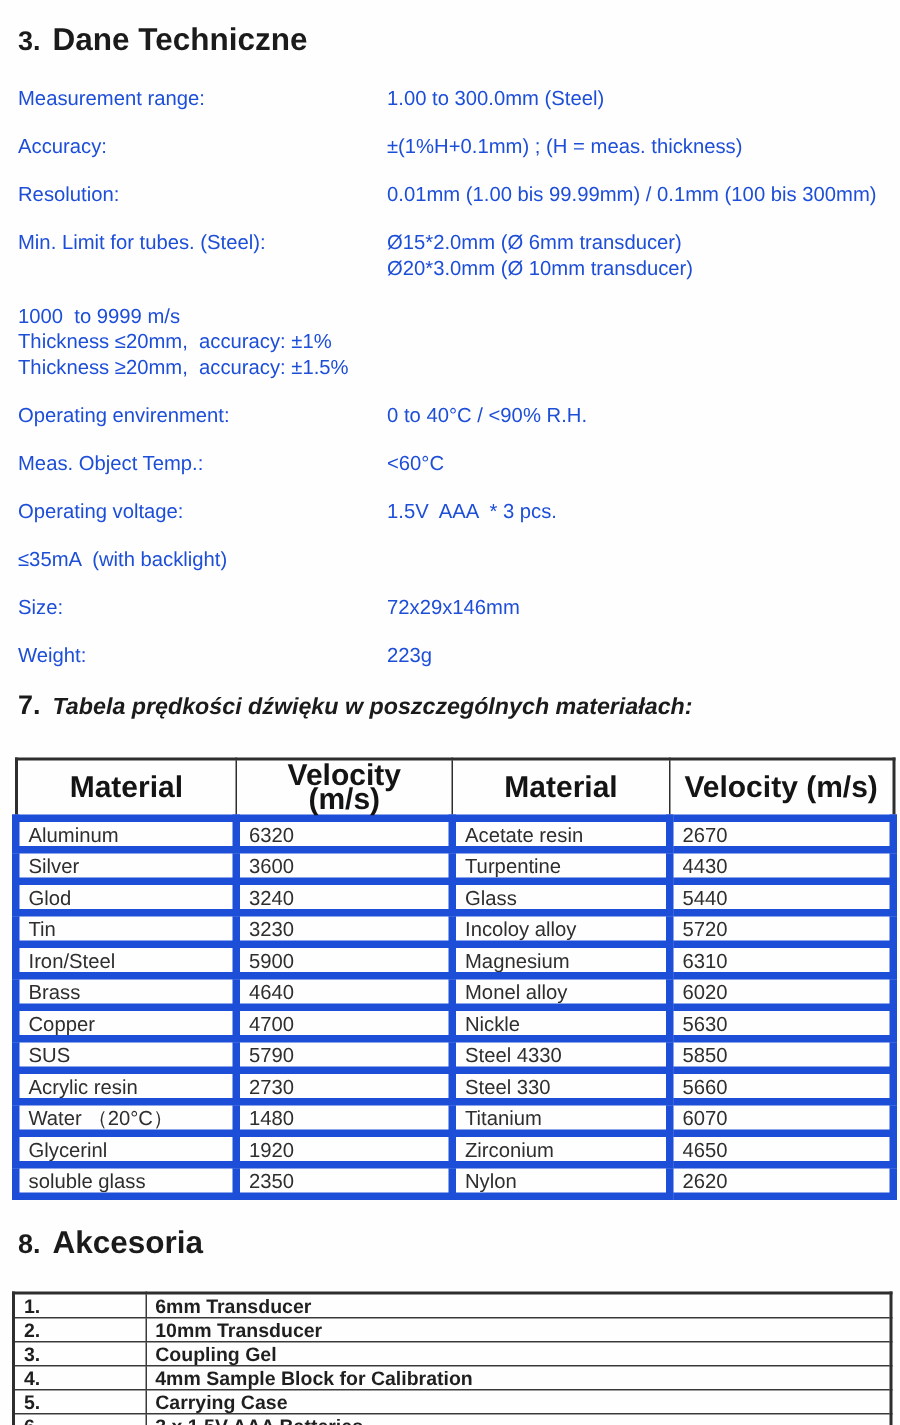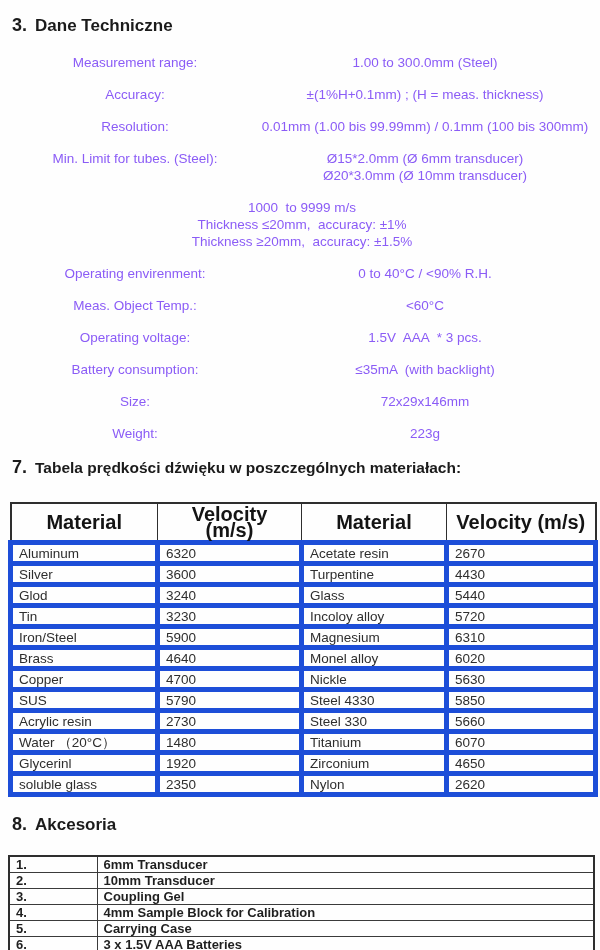--- a/index.html
+++ b/index.html
@@ -9,29 +9,29 @@
     background:#fefefe;
     box-sizing:border-box;
     padding:10px 8px 0 8px;
     overflow:hidden;
     font-family:"Liberation Sans", sans-serif;
     color:#3d3d3d;
   }
   
   .section-heading { display:flex; align-items:baseline; gap:8px; margin-left:4px; color:#1b1b1b; font-weight:bold; }
   .heading-number { font-size:18px; }
-  .heading-text-lg { font-size:17px; }
-  .heading-text-md { font-size:15.5px; }
+  .heading-text-lg { font-size:21px; }
+  .heading-text-md { font-size:15.5px;font-style:italic; }
   .h-specs { margin:5px 0 18px 4px; }
   .h-velocity { margin:13px 0 24px 4px; }
   .h-accessories { margin:17px 0 20px 4px; }
 
   
   .spec-list { margin-left:4px; }
-  .spec-row { display:flex; margin-bottom:15px; font-size:13.5px; line-height:17px; color:#8b5cf6;text-align:center; }
+  .spec-row { display:flex; margin-bottom:15px; font-size:13.5px; line-height:17px; color:#1d4ed8; }
   .spec-label { width:246px; flex:none; }
   .spec-value { flex:1; }
   .spec-value div { white-space:pre-wrap; }
 
   
   table { border-collapse:collapse; table-layout:fixed; width:585px; }
   .vel-table { border:2px solid #2e2e2e; }
   .vel-table th {
     border:1px solid #2e2e2e; text-align:center;
     font-size:20px; padding:2px 8px; color:#141414; line-height:16px;
@@ -103,21 +103,20 @@
         <div>&lt;60°C</div>
       </div>
     </div>
     <div class="spec-row">
       <div class="spec-label">Operating voltage:</div>
       <div class="spec-value">
         <div>1.5V  AAA  * 3 pcs.</div>
       </div>
     </div>
     <div class="spec-row">
-      <div class="spec-label">Battery consumption:</div>
       <div class="spec-value">
         <div>≤35mA  (with backlight)</div>
       </div>
     </div>
     <div class="spec-row">
       <div class="spec-label">Size:</div>
       <div class="spec-value">
         <div>72x29x146mm</div>
       </div>
     </div>

